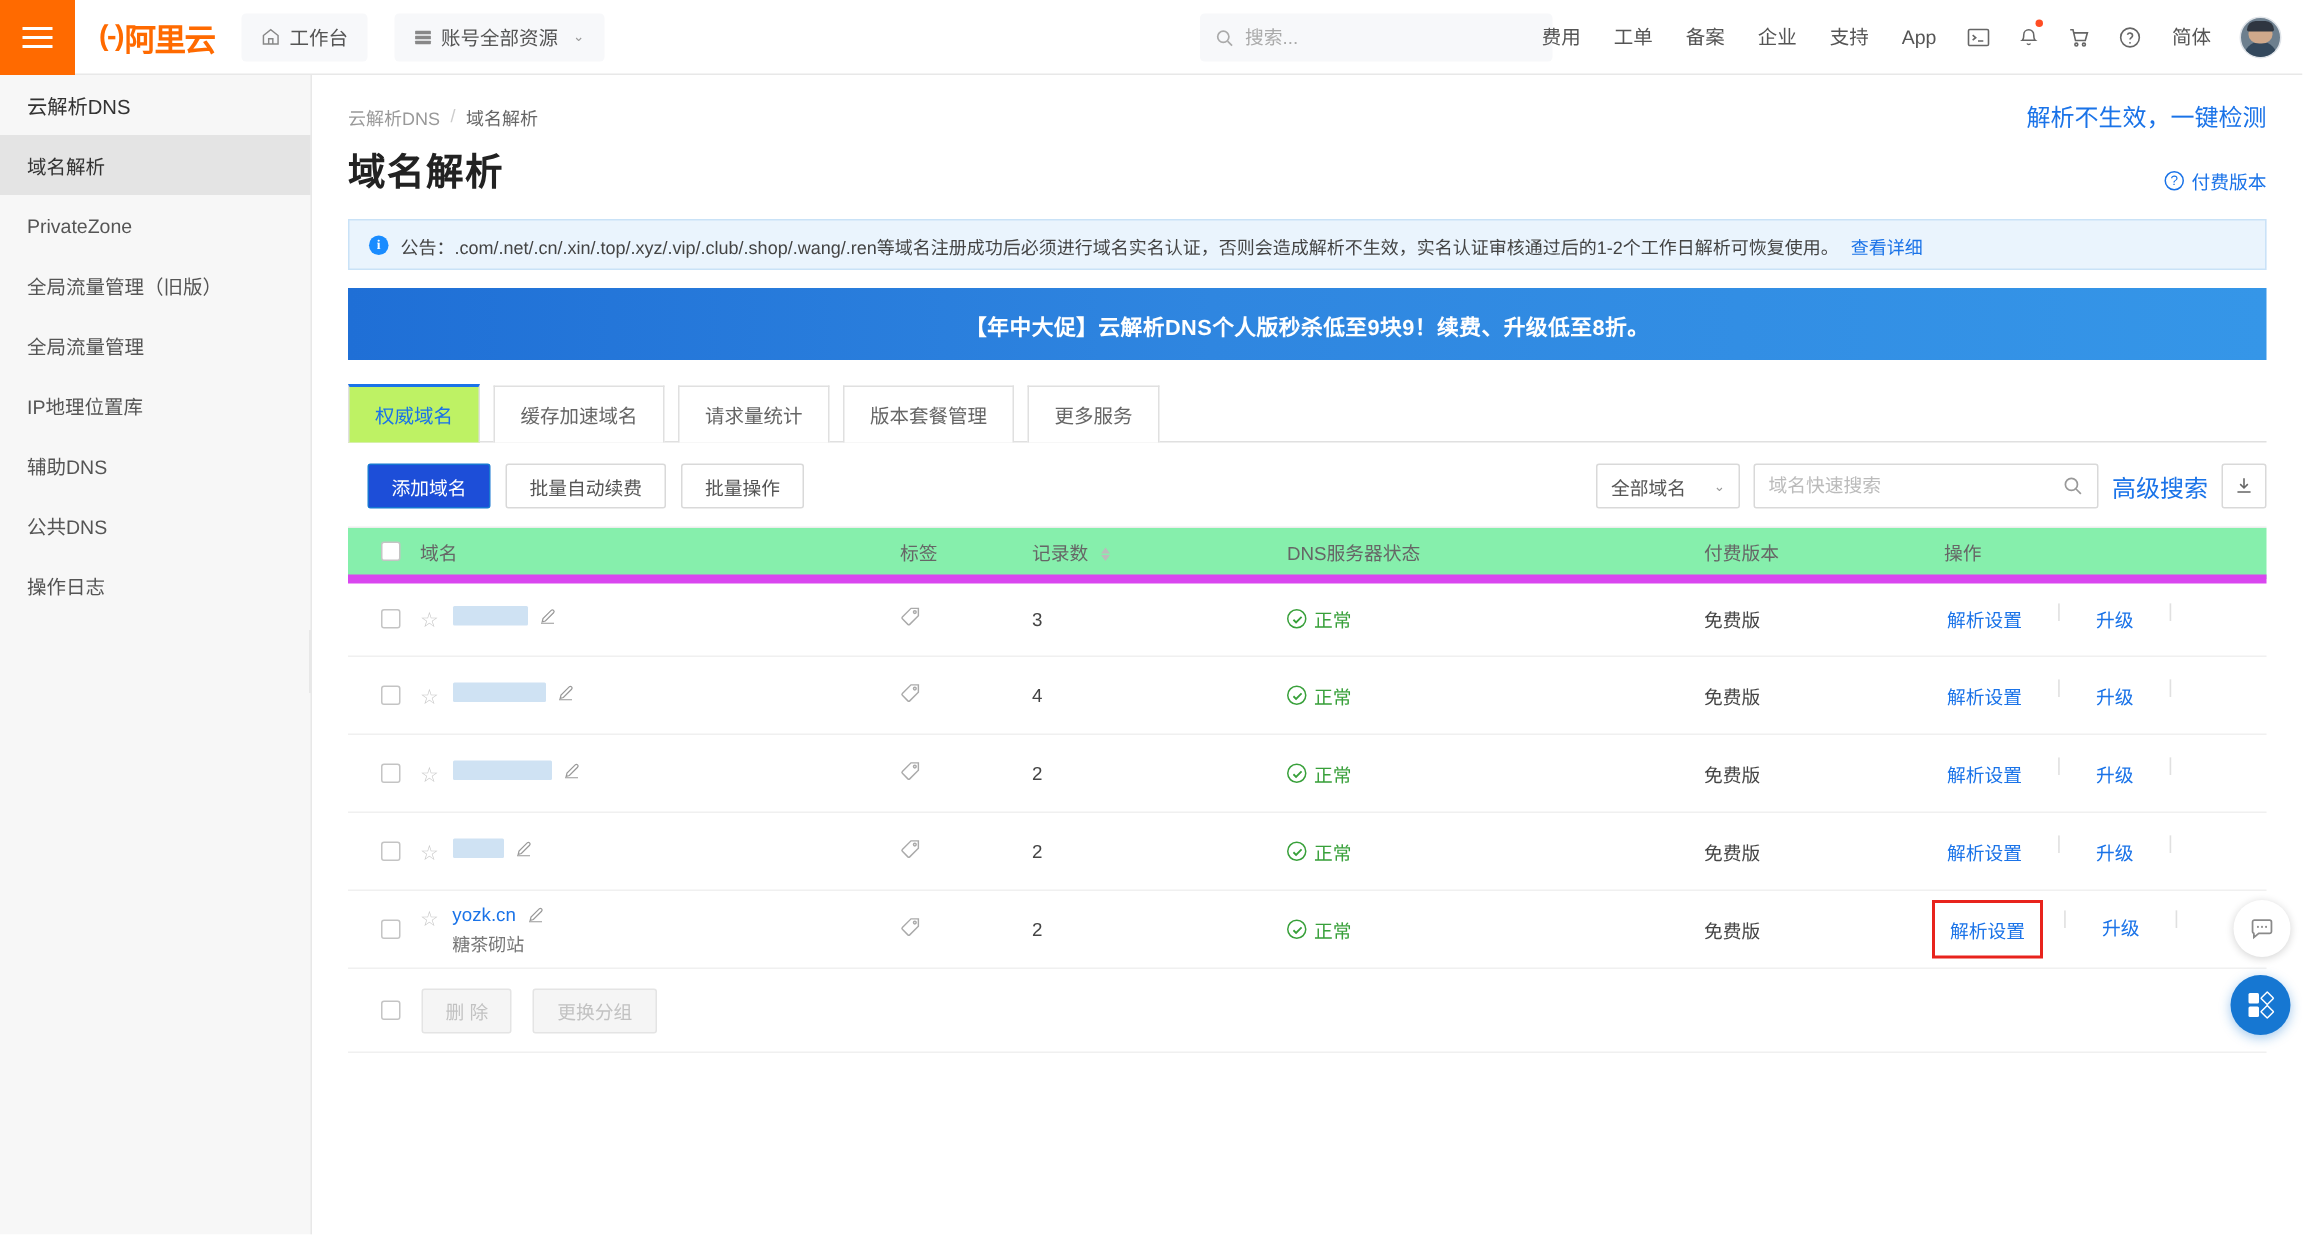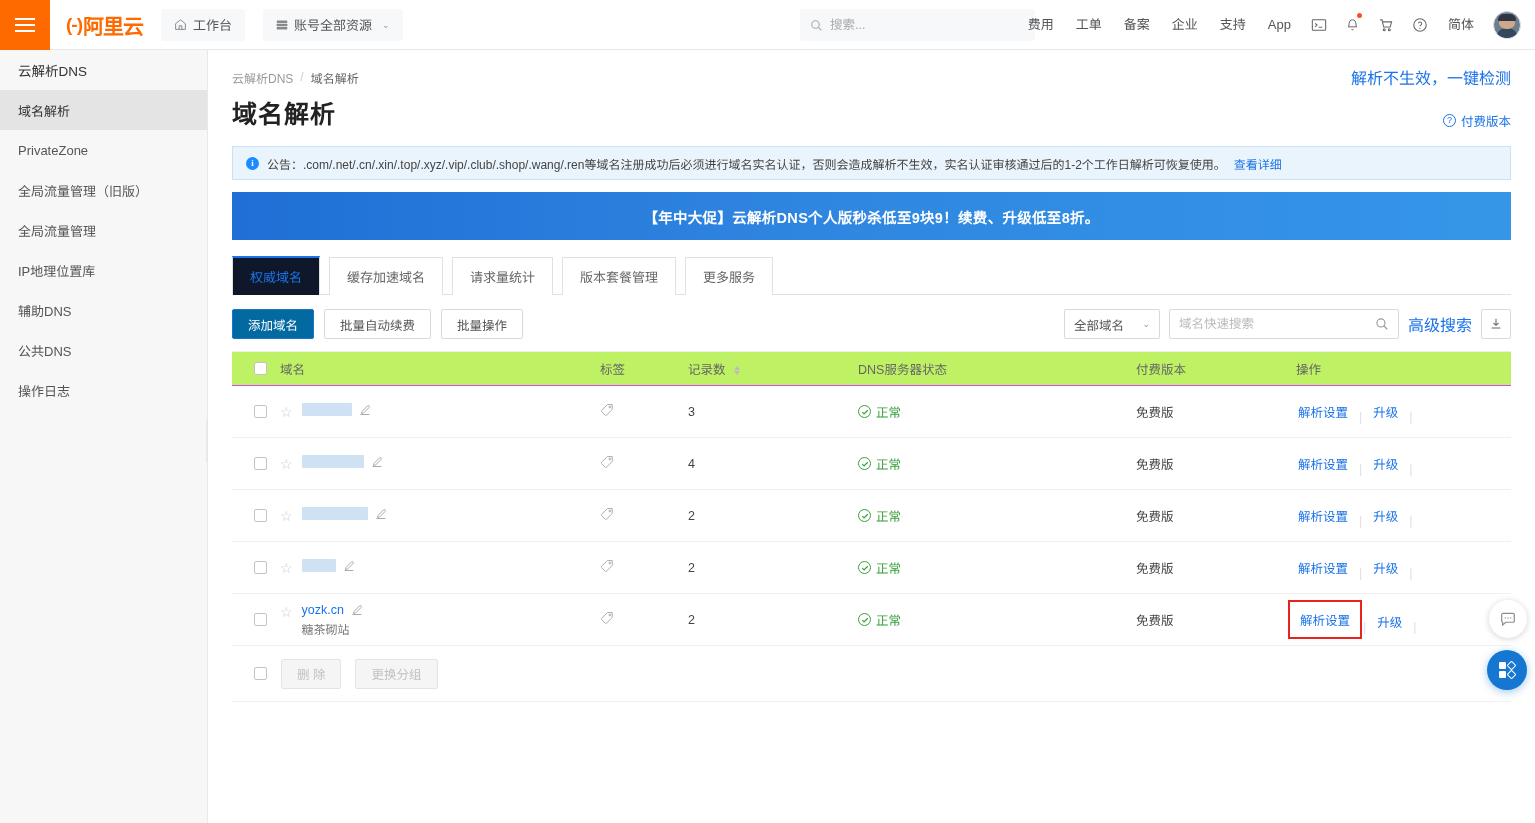--- a/index.html
+++ b/index.html
@@ -182,36 +182,36 @@
   .tab {
     height: 38px; min-width: 80px; padding: 0 17px;
     display: flex; align-items: center; justify-content: center;
     font-size: 13px; color: #666; cursor: pointer;
     background: #fff; border: 1px solid #e0e0e0; border-bottom: none;
     margin-bottom: -1px;
   }
   .tab.active {
     color: #1a73e8; border-top: 2px solid #1a73e8;
     border-left-color: #e0e0e0; border-right-color: #e0e0e0;
-    background: #0f172a; height: 39px;
+    background: #bef264; height: 39px;
   }
 
   
   .toolbar {
     display: flex; align-items: center; justify-content: space-between;
     padding: 14px 0 12px 0;
   }
   .tb-left { display: flex; gap: 10px; align-items: center; }
   .btn {
     height: 30px; padding: 0 15px; font-size: 12.5px;
     border: 1px solid #d9d9d9; background: #fff; color: #555;
     cursor: pointer; display: flex; align-items: center; justify-content: center;
     border-radius: 2px; font-family: inherit;
   }
-  .btn.primary { background: #0369a1; border-color: #1677d2; color: #fff; }
+  .btn.primary { background: #1d4ed8; border-color: #1677d2; color: #fff; margin-left: 13px; }
   .btn.disabled { color: #c2c2c2; background: #f5f5f5; border-color: #e4e4e4; cursor: not-allowed; }
 
   .tb-right { display: flex; align-items: center; gap: 9px; }
   .select-box {
     height: 30px; width: 96px; border: 1px solid #d9d9d9; background: #fff;
     display: flex; align-items: center; justify-content: space-between;
     padding: 0 9px; font-size: 12.5px; color: #555; cursor: pointer; border-radius: 2px;
   }
   .search-inp {
     height: 30px; width: 230px; border: 1px solid #d9d9d9; background: #fff;
@@ -224,23 +224,23 @@
   .search-inp input::placeholder { color: #bbb; }
   .icon-btn {
     height: 30px; width: 30px; border: 1px solid #d9d9d9; background: #fff;
     display: flex; align-items: center; justify-content: center;
     cursor: pointer; color: #666; border-radius: 2px;
   }
 
   
   table.dtable { width: 100%; border-collapse: collapse; table-layout: fixed; }
   table.dtable thead th {
-    height: 34px; background: #bef264;
+    height: 34px; background: #86efac;
     font-size: 12.5px; font-weight: normal; color: #666;
-    text-align: left; border-top: 1px solid #ededed; border-bottom: 1px solid #d946ef;
+    text-align: left; border-top: 1px solid #ededed; border-bottom: 6px solid #d946ef;
     padding: 0;
   }
   table.dtable tbody td {
     height: 52px; border-bottom: 1px solid #f0f0f0;
     font-size: 12.5px; color: #444; padding: 0; vertical-align: middle;
   }
   .col-chk { width: 48px; padding-left: 22px !important; }
   .col-dom { width: 320px; }
   .col-tag { width: 88px; }
   .col-rec { width: 170px; }
@@ -276,21 +276,21 @@
   .edit-ic { color: #999; cursor: pointer; display: inline-flex; }
   .tag-ic { color: #aaa; cursor: pointer; display: inline-flex; }
 
   .status-ok { display: flex; align-items: center; gap: 5px; color: #38a03a; font-size: 12.5px; }
   .ok-circ {
     width: 13px; height: 13px; border-radius: 50%; border: 1.3px solid #38a03a;
     display: flex; align-items: center; justify-content: center;
   }
   .ok-circ svg { display: block; }
 
-  .act-cell { display: flex; align-items: flex-end; gap: 0; }
+  .act-cell { display: flex; align-items: flex-start; gap: 12px; }
   .act-link { color: #1a73e8; cursor: pointer; font-size: 12.5px; padding: 3px 2px; }
   .act-sep { color: #e0e0e0; margin: 0 9px; }
   .act-highlight {
     border: 2px solid #e8231c; padding: 5px 8px; margin: -5px -8px;
     display: inline-flex; align-items: center;
   }
   .act-tail { color: #e0e0e0; margin-left: 9px; }
 
   
   .tfoot {

